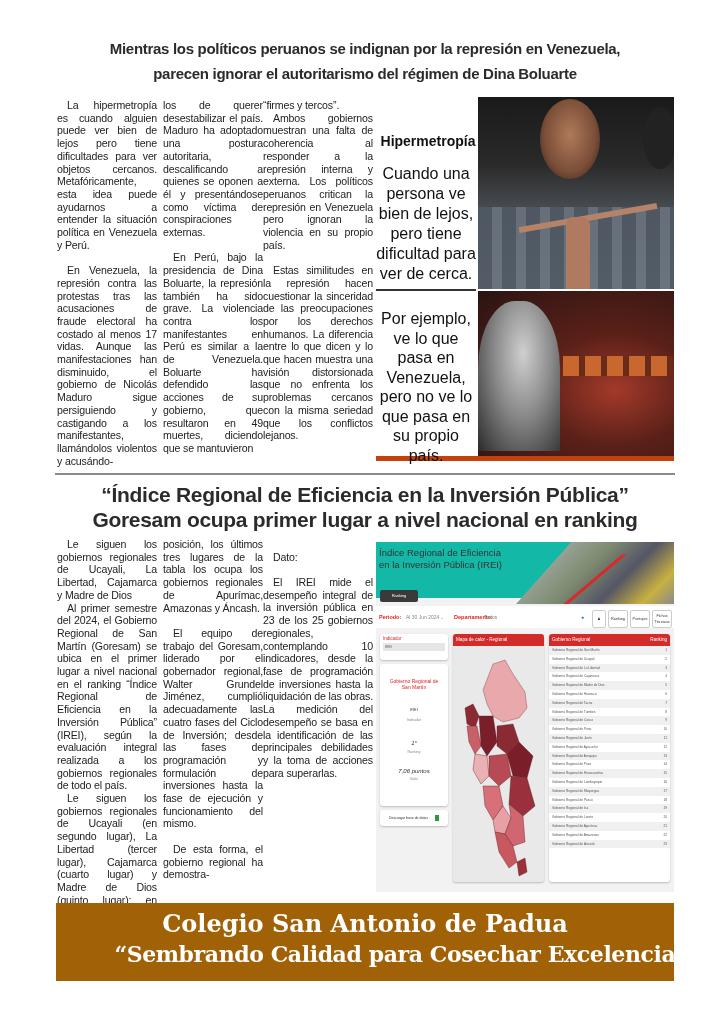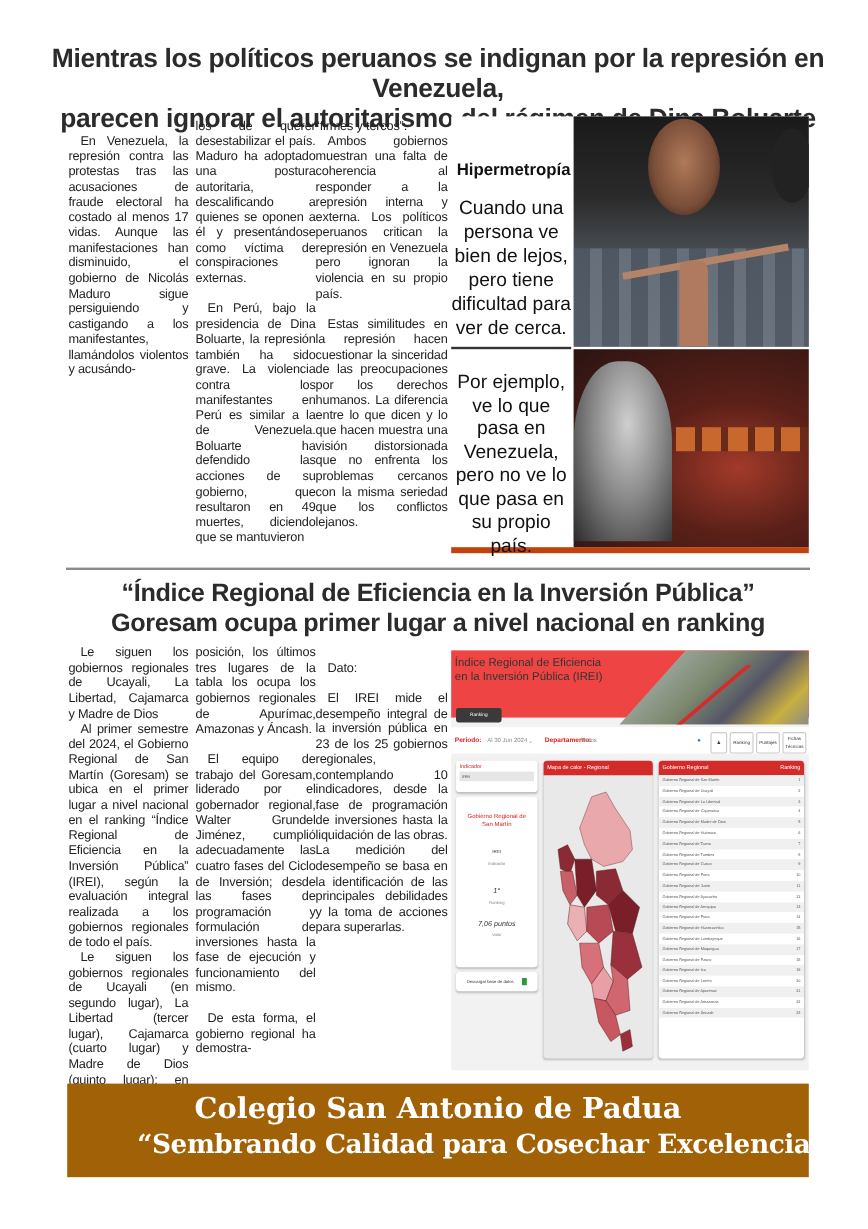--- a/index.html
+++ b/index.html
@@ -1,18 +1,18 @@
 <!DOCTYPE html>
 <html><head>
 <meta charset="utf-8">
 <style>
   html,body{margin:0;padding:0;background:#fff;}
   body{width:723px;height:1024px;position:relative;overflow:hidden;font-family:"Liberation Sans",sans-serif;color:#222;}
   .headline{position:absolute;left:40px;width:650px;text-align:center;font-weight:bold;color:#2b2b2b;font-family:"Liberation Sans",sans-serif;letter-spacing:-0.3px;}
-  #h1{top:36px;font-size:22px;line-height:25px;}
+  #h1{top:36px;font-size:15px;line-height:25px;}
   #h2{top:482px;font-size:21px;line-height:25px;}
   .col{position:absolute;font-size:10.6px;line-height:12.7px;text-align:justify;color:#222;letter-spacing:-0.15px;}
   .col p{margin:0;text-indent:10px;}
   .col p.gap{margin-top:12.7px;}
   #a1c1{left:57px;top:99px;width:100px;}
   #a1c2{left:163px;top:99px;width:100px;}
   #a1c3{left:263px;top:99px;width:110px;}
   #a2c1{left:57px;top:538px;width:100px;}
   #a2c2{left:163px;top:538px;width:100px;}
   #a2c3{left:263px;top:538px;width:110px;}
@@ -22,21 +22,21 @@
   .info-text{position:absolute;left:0;width:100px;text-align:center;color:#111;}
   #info-title{top:36px;font-weight:bold;font-size:14px;left:2px;width:100px;}
   #info-t1{top:67px;font-size:16px;line-height:20px;}
   #info-t2{top:212px;font-size:16px;line-height:19.5px;}
   #info-divider{position:absolute;left:0;top:192px;width:100px;height:2px;background:#333;}
   #photo1{position:absolute;left:102px;top:0;width:196px;height:192px;background:linear-gradient(180deg,#1a1a1a 0%,#2a2a2a 35%,#4a4f55 60%,#6a6f76 100%);overflow:hidden;}
   #photo2{position:absolute;left:102px;top:194px;width:196px;height:165px;background:radial-gradient(ellipse at 70% 60%,#a33a2a 0%,#5a2018 40%,#2a1412 100%);overflow:hidden;}
   .face{position:absolute;border-radius:50%;}
   
   #dash{position:absolute;left:376px;top:542px;width:298px;height:350px;background:#f2f2f2;}
-  #dash-hero{position:absolute;left:0;top:0;width:298px;height:56px;background:#ef4444;}
+  #dash-hero{position:absolute;left:0;top:0;width:298px;height:56px;background:#14b8a6;}
   #dash-title{position:absolute;left:3px;top:5px;font-size:9.5px;line-height:12px;color:#333;width:130px;}
   #dash-rank-btn{position:absolute;left:4px;top:48px;width:38px;height:12px;background:#3a3a3a;color:#fff;font-size:4px;line-height:12px;text-align:center;border-radius:2px;}
   #dash-photo{position:absolute;left:140px;top:0;width:158px;height:62px;background:linear-gradient(135deg,#b8c0c8 0%,#7d8a6f 45%,#556 65%,#c8b040 85%,#8a8a8a 100%);clip-path:polygon(35% 0,100% 0,100% 100%,0 100%);}
   #dash-redstripe{position:absolute;left:140px;top:0;width:158px;height:62px;background:#d62b2b;clip-path:polygon(30% 100%,33% 100%,70% 20%,67% 20%);}
   #dash-filter{position:absolute;left:0;top:64px;width:298px;height:22px;background:#fff;font-size:5px;}
   .flabel{position:absolute;top:8px;color:#d22;font-weight:bold;font-size:5.5px;}
   .fval{position:absolute;top:8px;color:#888;font-size:5px;}
   .fbtn{position:absolute;top:4px;height:16px;border:1px solid #ccc;border-radius:2px;background:#fff;font-size:3.8px;text-align:center;line-height:16px;color:#333;}
   #panel-ind{position:absolute;left:4px;top:92px;width:68px;height:26px;background:#fff;border-radius:3px;box-shadow:0 1px 2px #bbb;}
   #panel-card{position:absolute;left:4px;top:122px;width:68px;height:142px;background:#fff;border-radius:3px;box-shadow:0 1px 2px #bbb;text-align:center;}
@@ -53,20 +53,21 @@
 </style>
 </head>
 <body>
 
 <div class="headline" id="h1">
   <div>Mientras los políticos peruanos se indignan por la represión en Venezuela,</div>
   <div>parecen ignorar el autoritarismo del régimen de Dina Boluarte</div>
 </div>
 
 <div class="col" id="a1c1">
+  <p>La hipermetropía es cuando alguien puede ver bien de lejos pero tiene dificultades para ver objetos cercanos. Metafóricamente, esta idea puede ayudarnos a entender la situación política en Venezuela y Perú.</p>
   <p class="gap">En Venezuela, la represión contra las protestas tras las acusaciones de fraude electoral ha costado al menos 17 vidas. Aunque las manifestaciones han disminuido, el gobierno de Nicolás Maduro sigue persiguiendo y castigando a los manifestantes, llamándolos violentos y acusándo-</p>
 </div>
 <div class="col" id="a1c2">
   <p style="text-indent:0">los de querer desestabilizar el país. Maduro ha adoptado una postura autoritaria, descalificando a quienes se oponen a él y presentándose como víctima de conspiraciones externas.</p>
   <p class="gap">En Perú, bajo la presidencia de Dina Boluarte, la represión también ha sido grave. La violencia contra los manifestantes en Perú es similar a la de Venezuela. Boluarte ha defendido las acciones de su gobierno, que resultaron en 49 muertes, diciendo que se mantuvieron</p>
 </div>
 <div class="col" id="a1c3">
   <p style="text-indent:0">“firmes y tercos”.</p>
   <p>Ambos gobiernos muestran una falta de coherencia al responder a la represión interna y externa. Los políticos peruanos critican la represión en Venezuela pero ignoran la violencia en su propio país.</p>
   <p class="gap">Estas similitudes en la represión hacen cuestionar la sinceridad de las preocupaciones por los derechos humanos. La diferencia entre lo que dicen y lo que hacen muestra una visión distorsionada que no enfrenta los problemas cercanos con la misma seriedad que los conflictos lejanos.</p>

